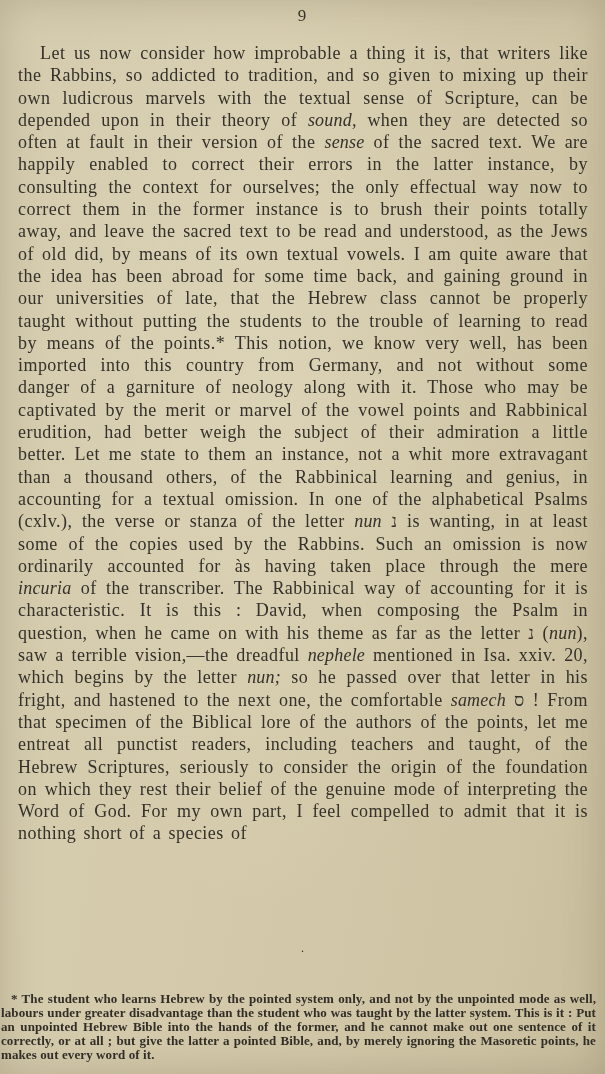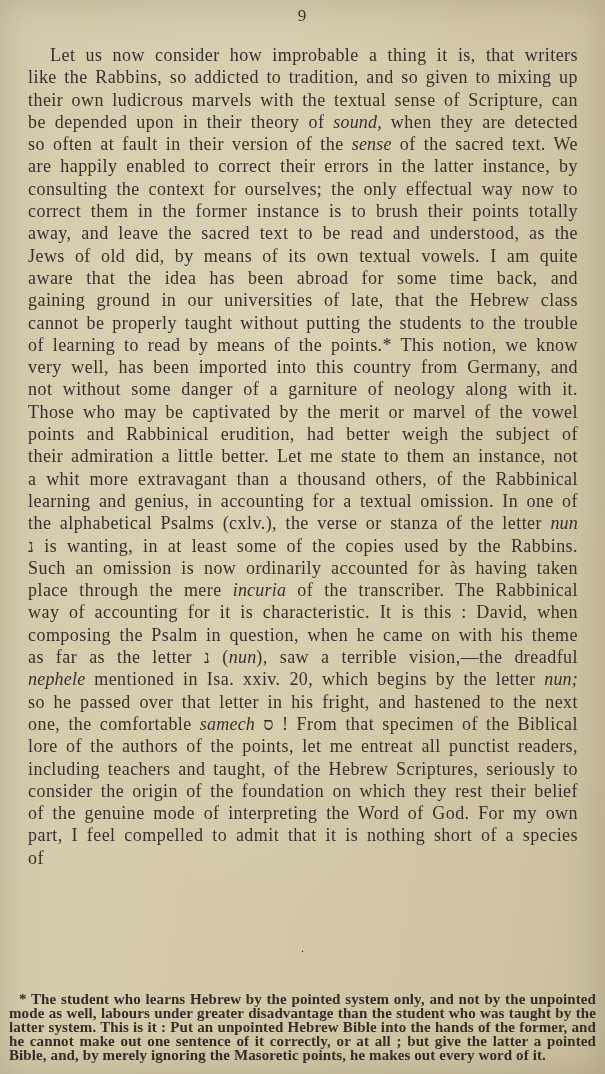--- a/index.html
+++ b/index.html
@@ -30,43 +30,43 @@
   .body-text {
     margin: 16px 9px 0 10px;
     font-size: 18px;
     line-height: 22.3px;
     text-align: justify;
     letter-spacing: 0.45px;
     word-spacing: 2.5px;
     color: #35312a;
   }
   .body-text p {
-    margin: 18px;
+    margin: 8px;
     text-indent: 22px;
   }
   .body-text i {
     font-style: italic;
     letter-spacing: 0.2px;
   }
   .printers-mark {
     position: absolute;
     left: 0;
     right: 0;
     top: 942px;
     text-align: center;
     font-size: 12px;
     line-height: 12px;
     color: #2f2b24;
   }
   .footnote {
     position: absolute;
-    left: 9px;
+    left: 1px;
     right: 9px;
     bottom: 12px;
-    font-size: 15px;
+    font-size: 13px;
     line-height: 14px;
     font-weight: bold;
     text-align: justify;
     text-indent: 10px;
     letter-spacing: 0.1px;
     color: #322e27;
   }
 </style>
 </head>
 <body>

